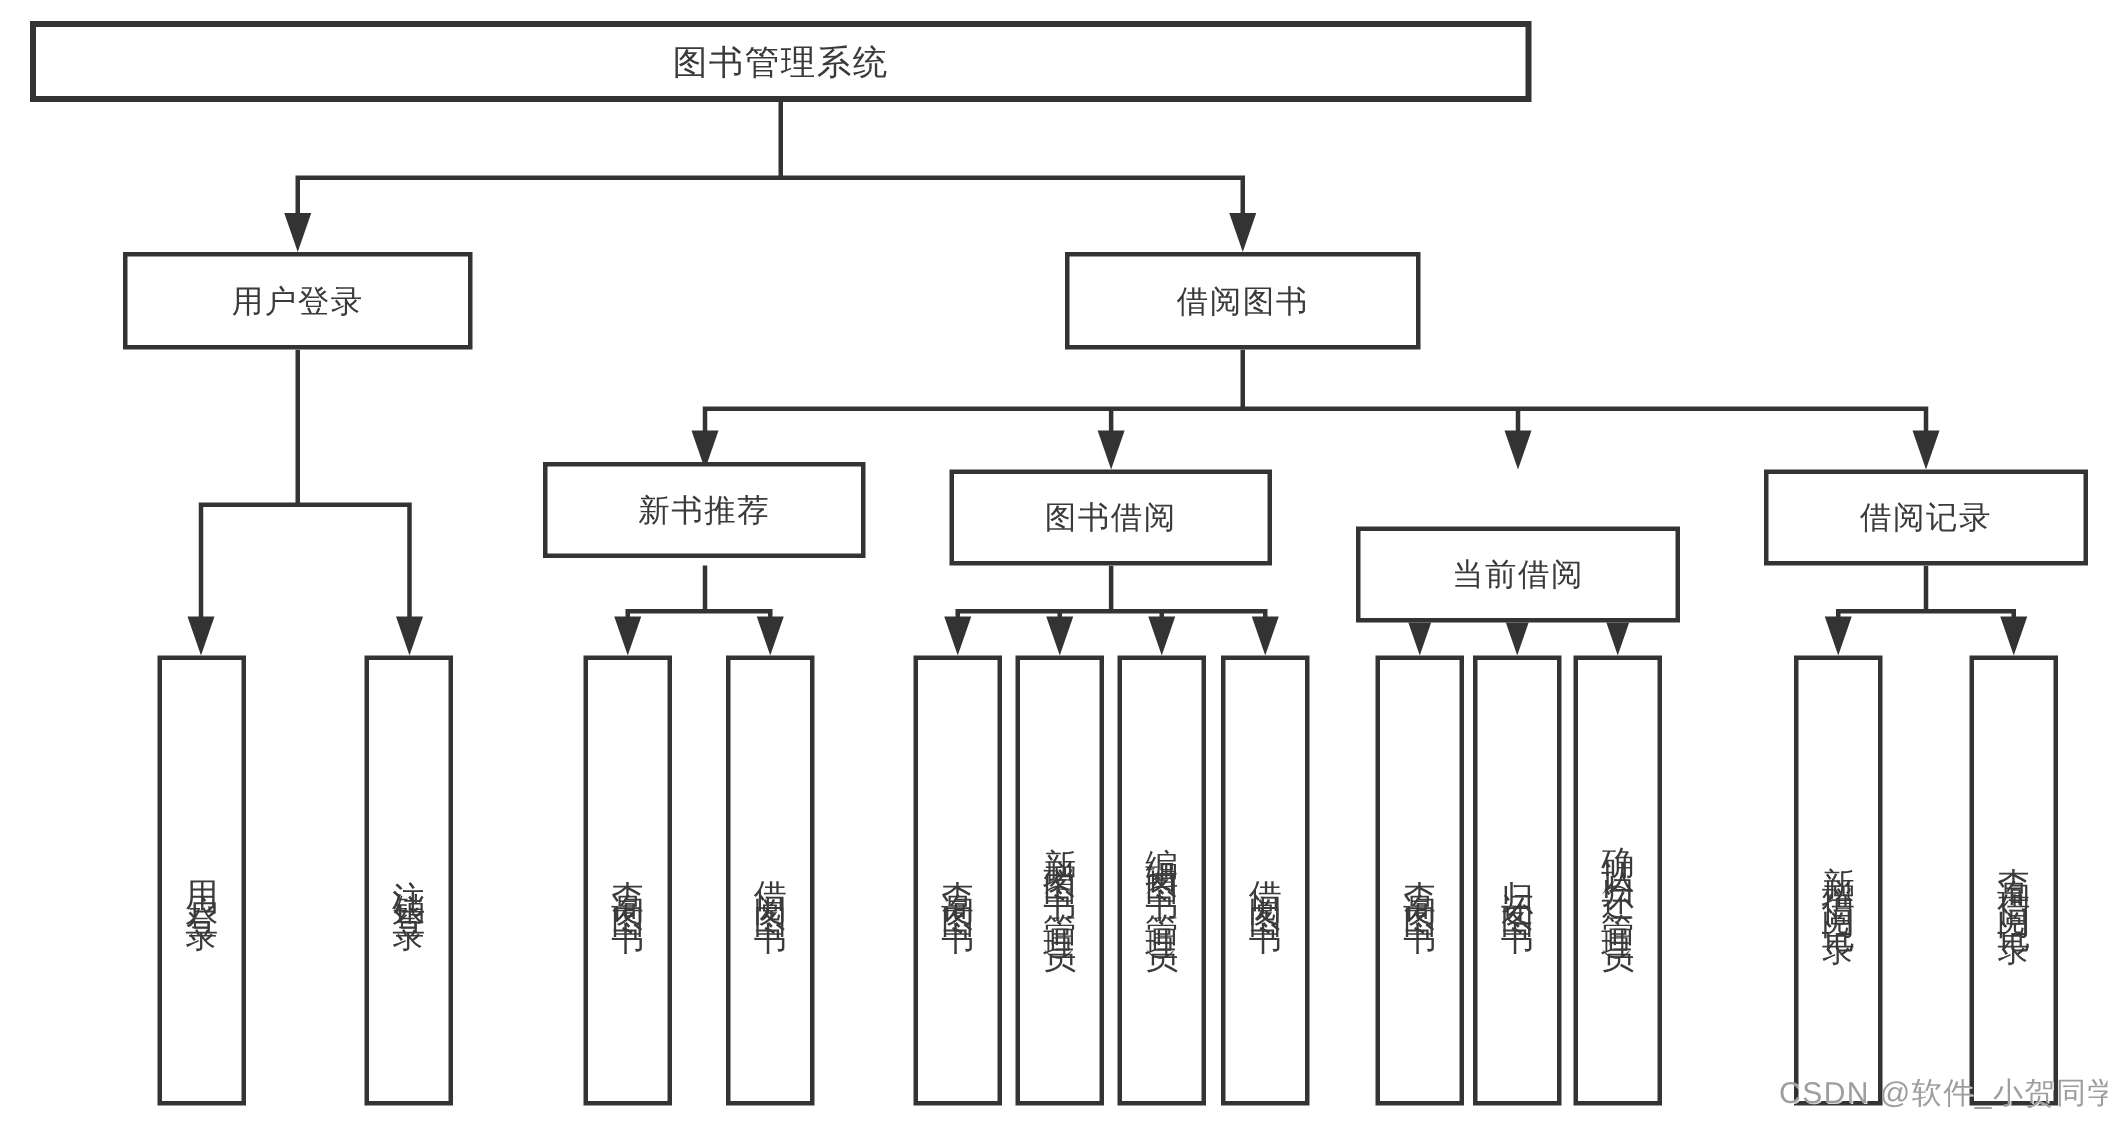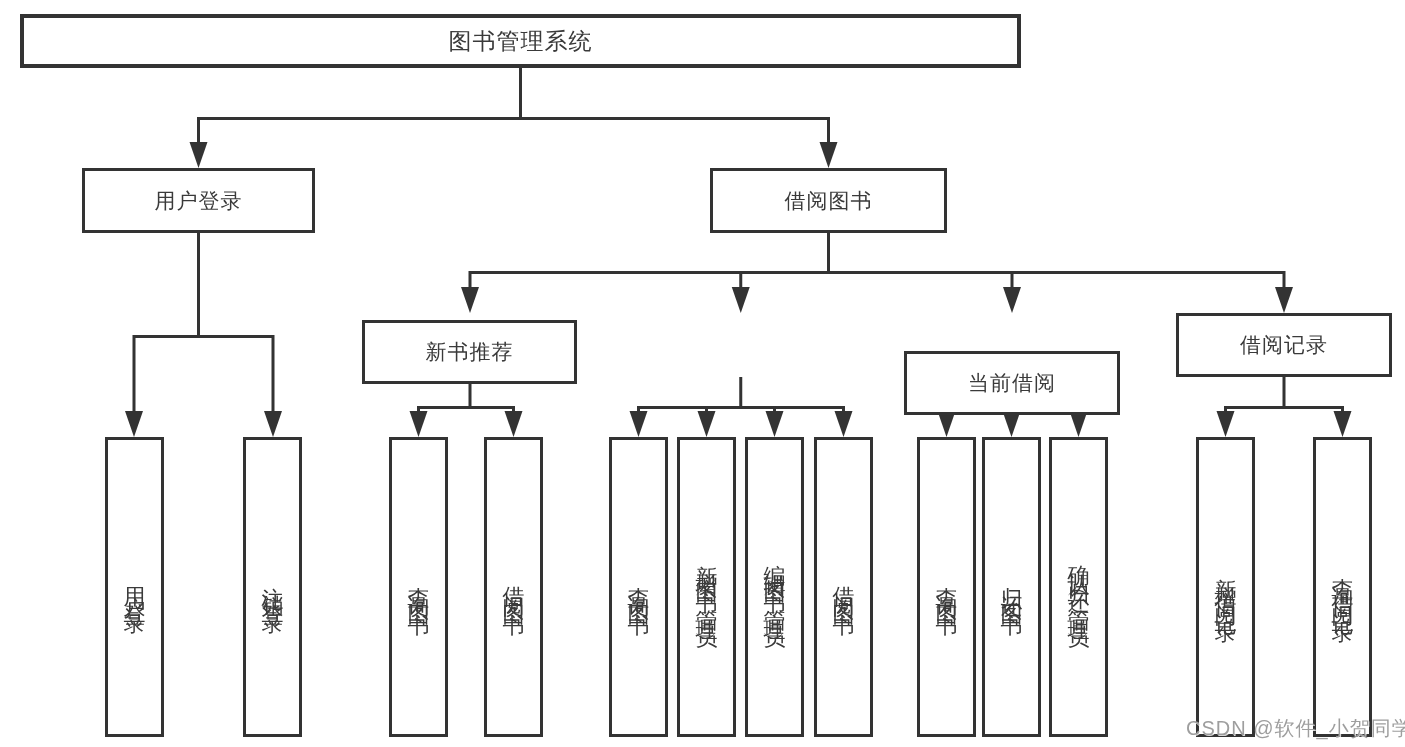--- a/index.html
+++ b/index.html
@@ -122,21 +122,22 @@
     <path d="M1284 377 V407.5 M1225.5 407.5 H1342.5 M1225.5 406 V412 M1342.5 406 V412"></path>
     <polygon points="1216.5,411 1234.5,411 1225.5,437"></polygon>
     <polygon points="1333.5,411 1351.5,411 1342.5,437"></polygon>
   </svg>
 
   <div class="node root" style="left:20px;top:14px;width:1001px;height:54px;">图书管理系统</div>
 
   <div class="node" style="left:82px;top:168px;width:233px;height:65px;">用户登录</div>
   <div class="node" style="left:710px;top:168px;width:237px;height:65px;">借阅图书</div>
 
-  <div class="node" style="left:362px;top:320px;width:215px;height:64px;">新书推荐</div>
+  <div class="node" style="left:362px;top:308px;width:215px;height:64px;">新书推荐</div>
+  <div class="node" style="left:633px;top:313px;width:215px;height:64px;">图书借阅</div>
   <div class="node" style="left:904px;top:313px;width:216px;height:64px;margin-top:38px;">当前借阅</div>
   <div class="node" style="left:1176px;top:313px;width:216px;height:64px;">借阅记录</div>
 
   <div class="leaf" style="left:105px;">
     <span class="vtext">用户登录</span>
   </div>
   <div class="leaf" style="left:243px;">
     <span class="vtext">注销登录</span>
   </div>
 

